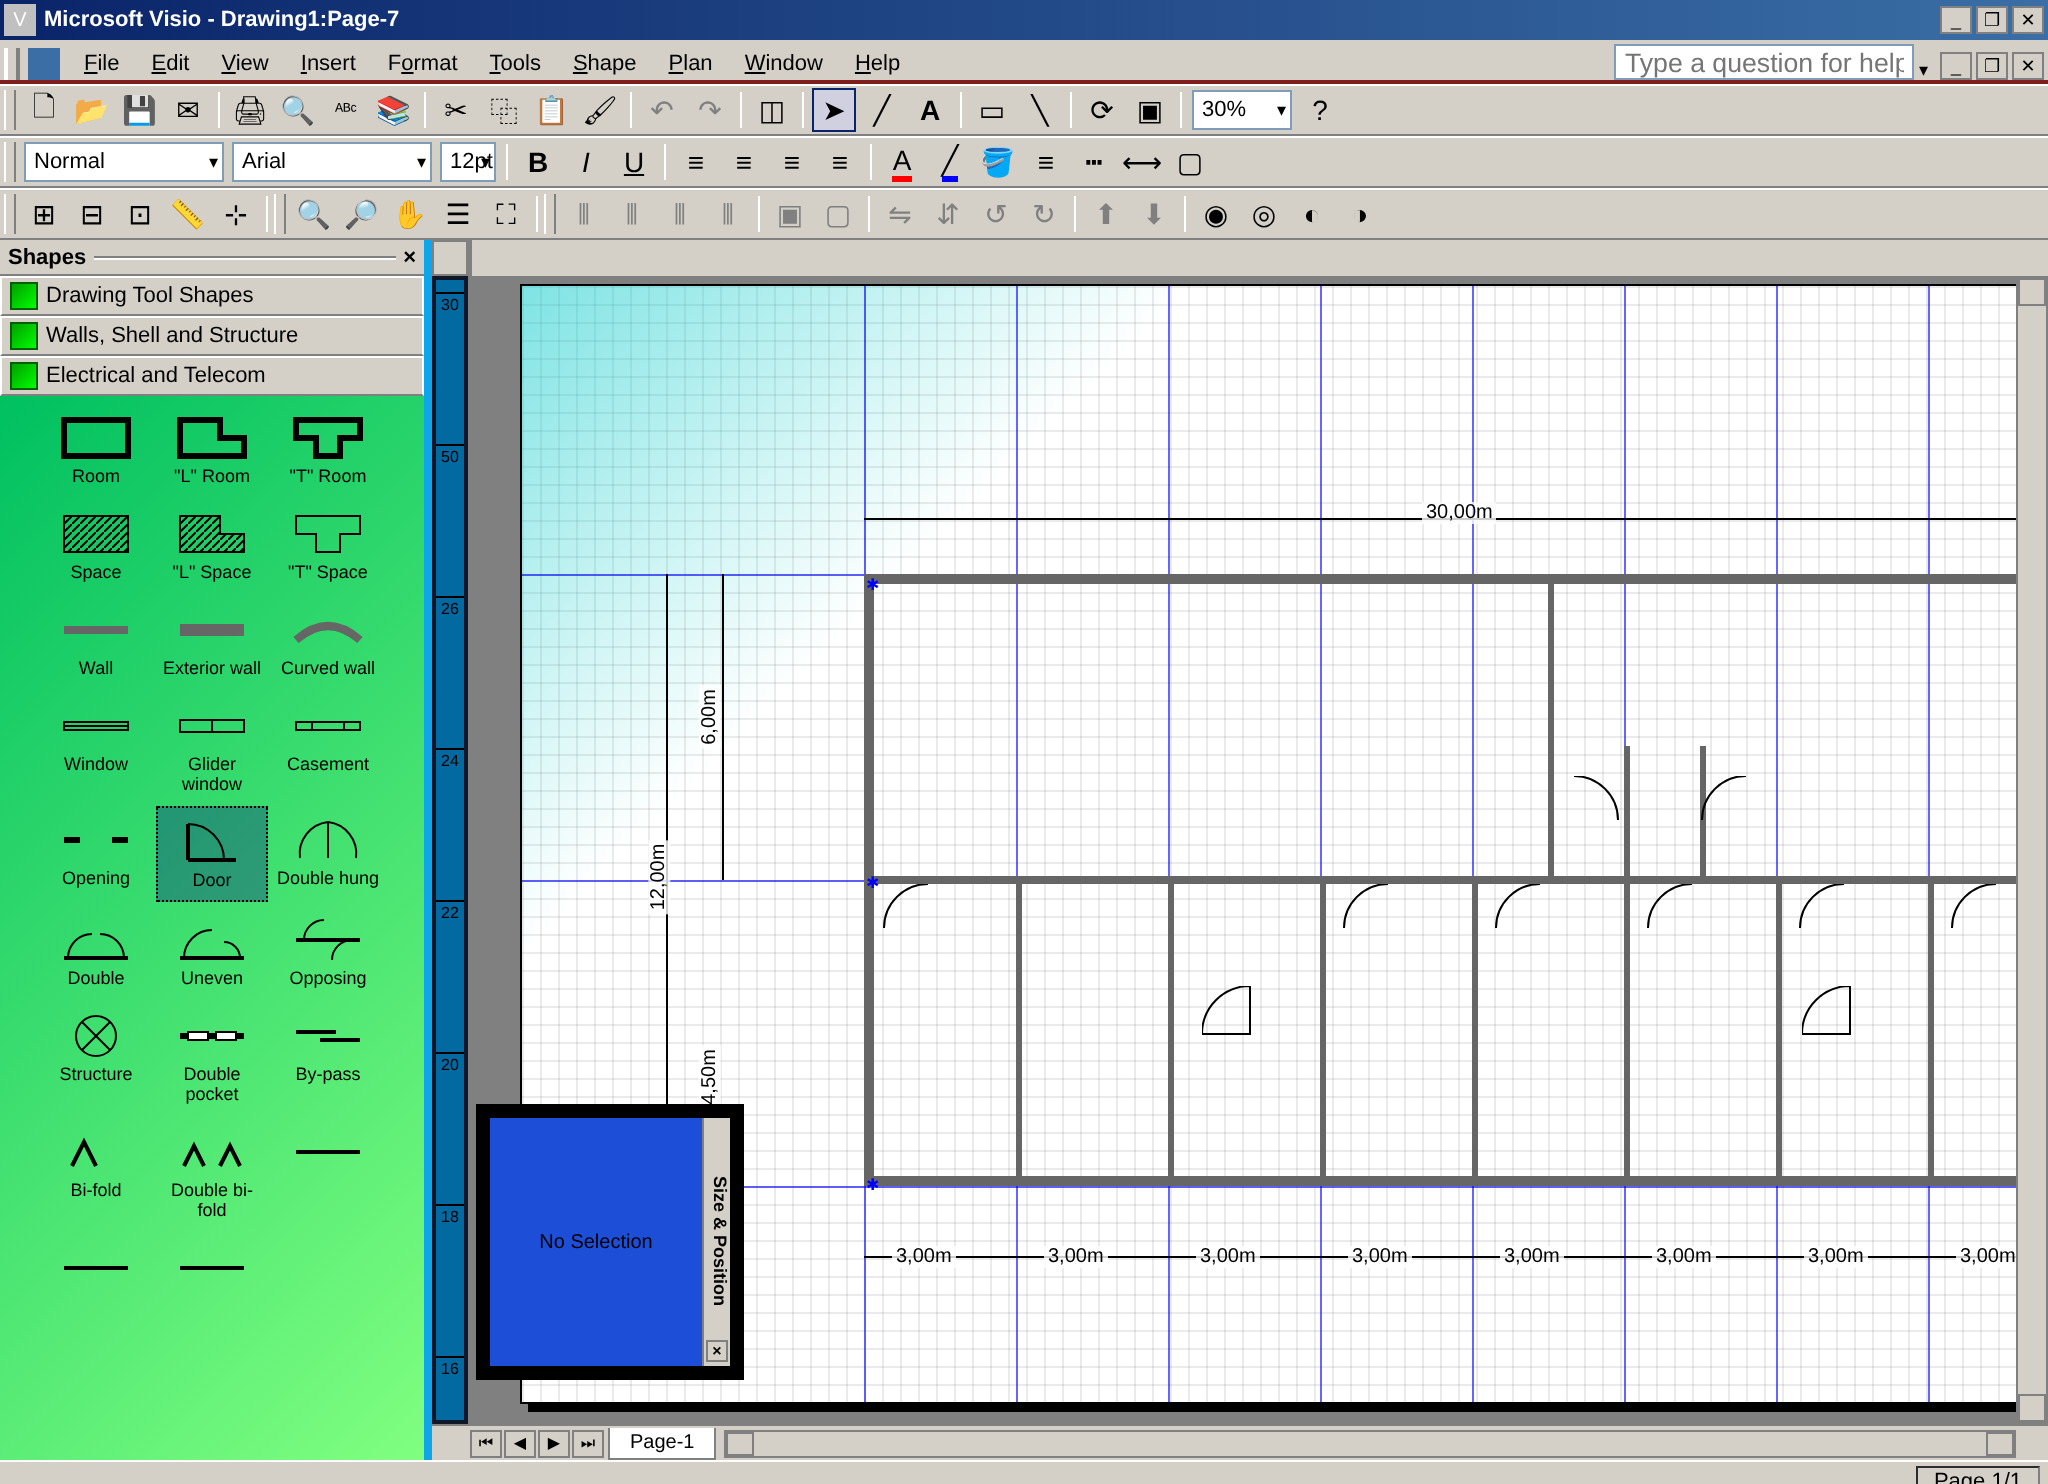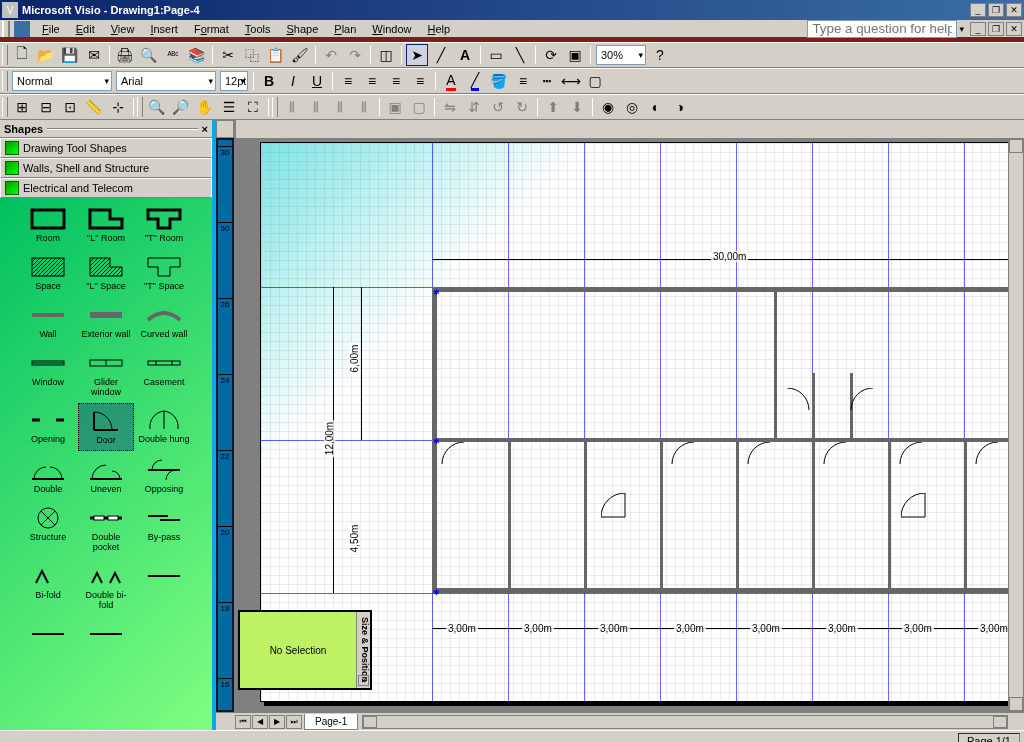--- a/index.html
+++ b/index.html
@@ -5,21 +5,21 @@
 * { box-sizing: border-box; margin: 0; padding: 0; }
 body { font-family: Tahoma, Arial, sans-serif; font-size: 11px; background: #d4d0c8; width: 1024px; height: 742px; overflow: hidden; }
 
 
 .titlebar { height: 20px; background: linear-gradient(to right, #0a246a, #3a6ea5); color: white; display: flex; align-items: center; padding: 0 2px; }
 .titlebar .icon { width: 16px; height: 16px; background: #c0c0c0; margin-right: 4px; display: inline-flex; align-items: center; justify-content: center; font-size: 10px; }
 .titlebar .title { flex: 1; font-weight: bold; font-size: 11px; }
 .titlebar .wbtn { width: 16px; height: 14px; background: #d4d0c8; border: 1px solid #808080; margin-left: 2px; display: flex; align-items: center; justify-content: center; font-size: 9px; color: black; font-family: Arial; }
 
 
-.menubar { height: 22px; background: #d4d0c8; display: flex; align-items: center; padding: 0 2px; border-bottom: 5px solid #7f1d1d; }
+.menubar { height: 22px; background: #d4d0c8; display: flex; align-items: flex-end; padding: 0 2px; border-bottom: 2px solid #7f1d1d; }
 .menubar .mhandle { width: 8px; height: 16px; border-left: 2px solid #fff; border-right: 2px solid #808080; margin-right: 4px; }
 .menubar .micon { width: 16px; height: 16px; background: #3a6ea5; margin-right: 4px; }
 .menubar .menu { padding: 2px 8px; cursor: default; }
 .menubar .menu u { text-decoration: underline; }
 .menubar .help-search { margin-left: auto; width: 150px; height: 18px; background: white; border: 1px solid #7f9db9; padding: 1px 4px; color: #808080; }
 .menubar .mdi-btns { display: flex; margin-left: 4px; }
 .menubar .mdi-btns .wbtn { width: 16px; height: 14px; background: #d4d0c8; border: 1px solid #808080; margin-left: 2px; font-size: 9px; display:flex;align-items:center;justify-content:center; }
 
 
 .toolbar { height: 26px; background: #d4d0c8; display: flex; align-items: center; padding: 0 2px; border-top: 1px solid #fff; border-bottom: 1px solid #808080; }
@@ -59,21 +59,21 @@
   repeating-linear-gradient(to right, rgba(0,0,0,0.08) 0, rgba(0,0,0,0.08) 1px, transparent 1px, transparent 9px),
   repeating-linear-gradient(to bottom, rgba(0,0,0,0.08) 0, rgba(0,0,0,0.08) 1px, transparent 1px, transparent 9px);
   pointer-events: none; }
 .guide-v { position: absolute; top: 0; bottom: 0; width: 1px; background: #0000ff; opacity: 0.6; }
 .guide-h { position: absolute; left: 0; right: 0; height: 1px; background: #0000ff; opacity: 0.6; }
 .wall { position: absolute; background: #666; }
 .dim-label { position: absolute; font-size: 10px; color: #000; background: rgba(255,255,255,0.8); padding: 0 2px; }
 .dim-line { position: absolute; background: #000; }
 
 
-.sp-window { position: absolute; left: 4px; bottom: 22px; width: 134px; height: 80px; background: #bef264; border: 2px solid #000000; display: flex; }
+.sp-window { position: absolute; left: 4px; bottom: 22px; width: 134px; height: 138px; background: #1d4ed8; border: 7px solid #000000; display: flex; }
 .sp-window .sp-body { flex: 1; display: flex; align-items: center; justify-content: center; font-size: 10px; }
 .sp-window .sp-title { width: 14px; background: #d4d0c8; border-left: 1px solid #808080; writing-mode: vertical-rl; text-align: center; font-size: 9px; font-weight: bold; padding: 2px 0; position: relative; }
 .sp-window .sp-close { position: absolute; bottom: 2px; left: 1px; width: 11px; height: 11px; border: 1px solid #808080; font-size: 8px; display:flex;align-items:center;justify-content:center; }
 
 
 .tab-bar { height: 18px; background: #d4d0c8; display: flex; align-items: center; border-top: 1px solid #808080; }
 .tab-bar .navbtn { width: 16px; height: 14px; border: 1px solid #808080; background: #d4d0c8; margin-left: 1px; font-size: 8px; display:flex;align-items:center;justify-content:center; }
 .tab-bar .tab { height: 16px; background: #fff; border: 1px solid #808080; border-top: none; padding: 0 10px; margin-left: 2px; font-size: 10px; display:flex;align-items:center; }
 .tab-bar .hsb { flex: 1; height: 14px; background: #d4d0c8; border: 1px solid #808080; margin-left: 4px; position: relative; }
 .tab-bar .hsb::before, .tab-bar .hsb::after { content:""; position:absolute; top:0; width:14px; height:100%; background:#d4d0c8; border:1px solid #808080; box-sizing:border-box; }
@@ -88,21 +88,21 @@
 .statusbar .spacer { flex: 1; }
 .statusbar .cell { border: 1px inset #808080; padding: 1px 8px; height: 16px; display:flex; align-items:center; margin-left: 2px; min-width: 60px; }
 
 .glue-pt { position:absolute; width:6px; height:6px; font-size:8px; color:#0000ff; transform:translate(-3px,-3px); }
 </style>
 </head>
 <body>
 
 <div class="titlebar">
   <span class="icon">V</span>
-  <span class="title">Microsoft Visio - Drawing1:Page-4</span>
+  <span class="title">Microsoft Visio - Drawing1:Page-7</span>
   <span class="wbtn">_</span>
   <span class="wbtn">❐</span>
   <span class="wbtn">✕</span>
 </div>
 
 <div class="menubar">
   <span class="mhandle"></span>
   <span class="micon"></span>
   <span class="menu"><u>F</u>ile</span>
   <span class="menu"><u>E</u>dit</span>

